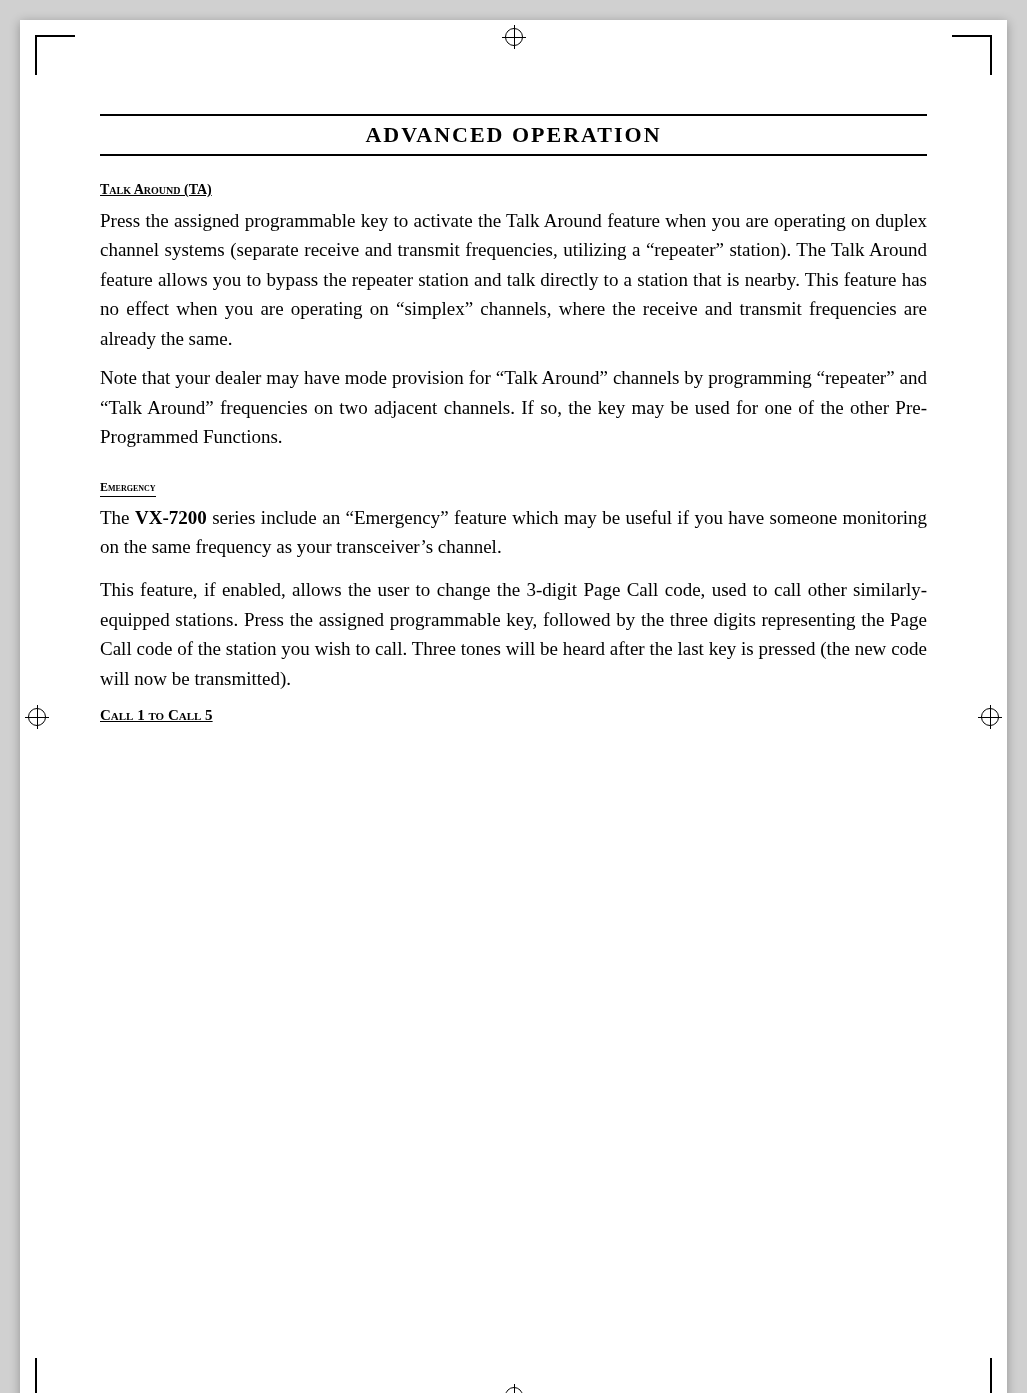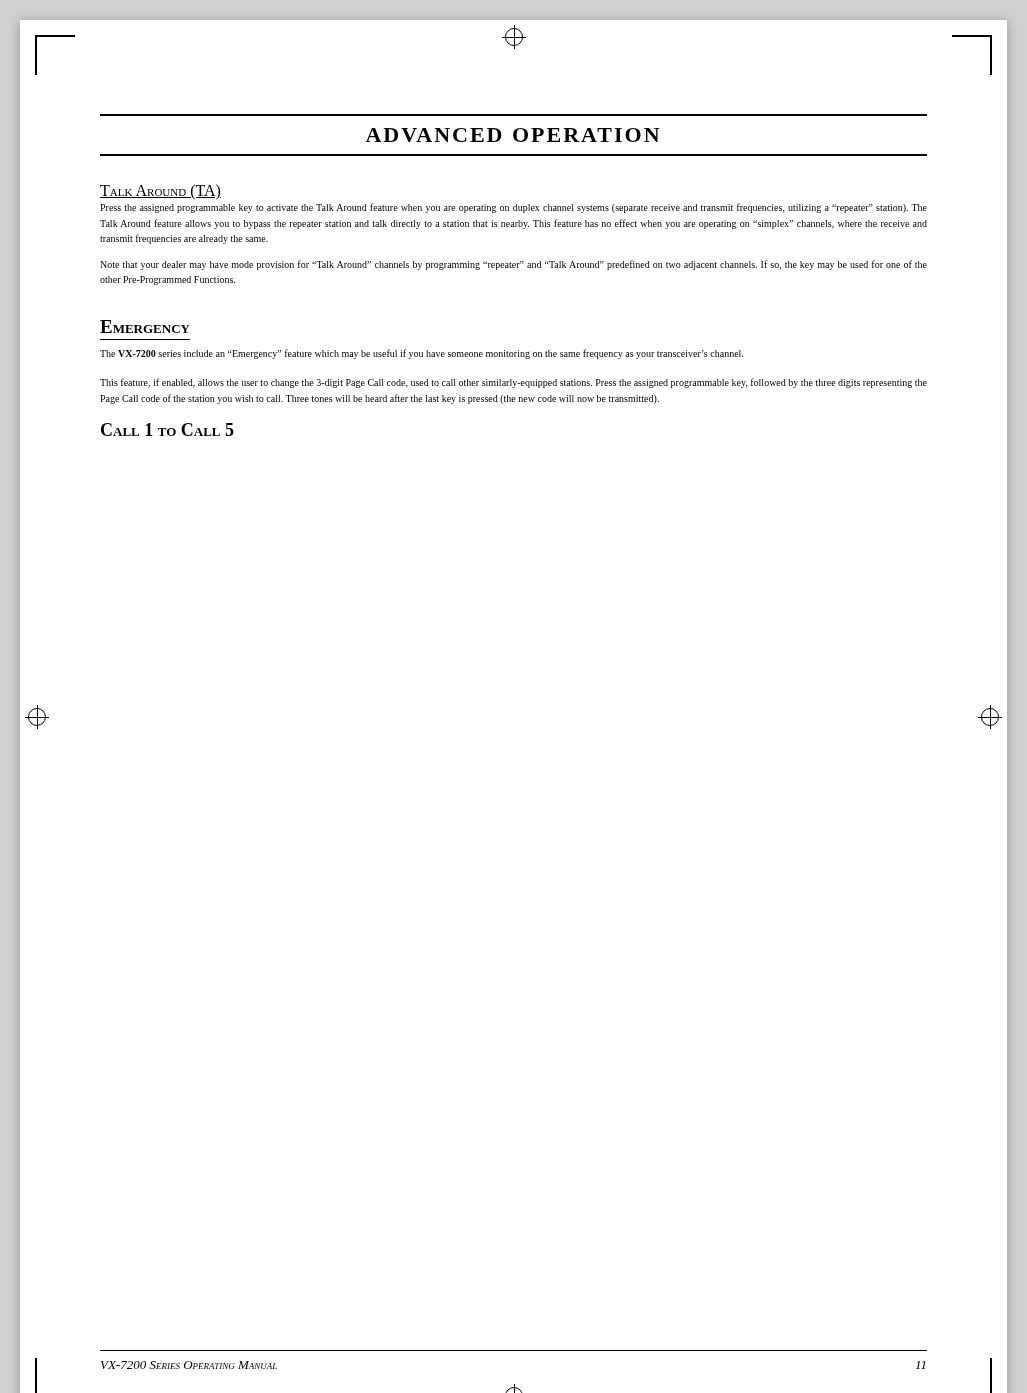--- a/index.html
+++ b/index.html
@@ -94,63 +94,65 @@
     .page-title h1 {
       font-size: 22px;
       font-weight: bold;
       letter-spacing: 2px;
       text-transform: uppercase;
       font-family: 'Times New Roman', Times, serif;
     }
 
     
     p {
-      font-size: 10px;
+      font-size: 19px;
       line-height: 1.55;
       margin-bottom: 10px;
       text-align: justify;
     }
 
     
     .sub-heading {
-      font-size: 19px;
+      font-size: 12px;
       font-weight: bold;
       font-variant: small-caps;
       border-bottom: 1.5px solid #000;
       display: inline-block;
       margin-bottom: 6px;
       margin-top: 14px;
       padding-bottom: 1px;
     }
 
     
     .talk-heading {
-      font-size: 16px;
-      font-weight: normal;
+      font-size: 14px;
+      font-weight: bold;
       font-variant: small-caps;
       text-decoration: underline;
+      margin-bottom: 8px;
       margin-top: 4px;
       display: inline-block;
     }
 
     
     .callreset-heading {
       font-size: 15.5px;
       font-weight: bold;
       text-decoration: underline;
       margin-bottom: 8px;
       margin-top: 16px;
       display: block;
     }
 
     
     .call-heading {
-      font-size: 18px;
-      font-weight: bold;
-      font-variant: small-caps;
+      font-size: 15px;
+      font-weight: bold;
+      font-variant: small-caps;
+      text-decoration: underline;
       margin-bottom: 8px;
       margin-top: 4px;
       display: block;
     }
 
     
     .footer {
       position: absolute;
       bottom: 40px;
       left: 80px;
@@ -215,21 +217,21 @@
       </h1>
     </div>
 
     <div class="section-divider">
       <div>
         <span class="talk-heading">
           <span>Talk Around (TA)</span>
         </span>
       </div>
       <p>Press the assigned programmable key to activate the Talk Around feature when you are operating on duplex channel systems (separate receive and transmit frequencies, utilizing a “repeater” station). The Talk Around feature allows you to bypass the repeater station and talk directly to a station that is nearby. This feature has no effect when you are operating on “simplex” channels, where the receive and transmit frequencies are already the same.</p>
-      <p>Note that your dealer may have mode provision for “Talk Around” channels by programming “repeater” and “Talk Around” predefined on two adjacent channels. If so, the key may be used for one of the other Pre-Programmed Functions.</p>
+      <p>Note that your dealer may have mode provision for “Talk Around” channels by programming “repeater” and “Talk Around” frequencies on two adjacent channels. If so, the key may be used for one of the other Pre-Programmed Functions.</p>
     </div>
 
     <div class="section-divider">
       <div>
         <span class="sub-heading">
           <span>Emergency</span>
         </span>
       </div>
       <p>
         <span>The </span><strong>VX-7200</strong><span> series include an “Emergency” feature which may be useful if you have someone monitoring on the same frequency as your transceiver’s channel.</span>
@@ -241,18 +243,14 @@
     </div>
 
     <div class="section-divider">
       <div>
         <span class="call-heading">Call 1 to Call 5</span>
       </div>
     </div>
 
   </div>
 
-  <div class="footer">
-    <span class="footer-left">VX-7200 Series Operating Manual</span>
-    <span class="footer-right">11</span>
-  </div>
 
 </div>
 
 </body></html>

